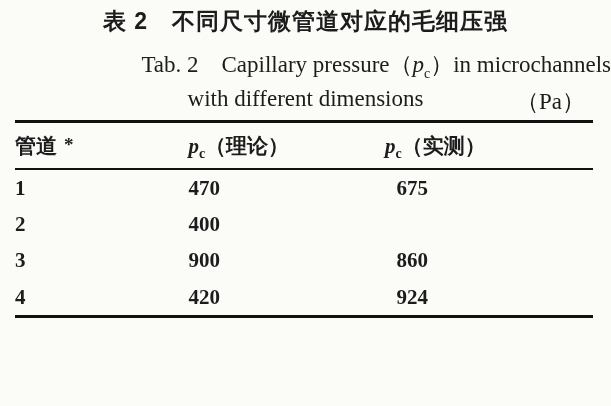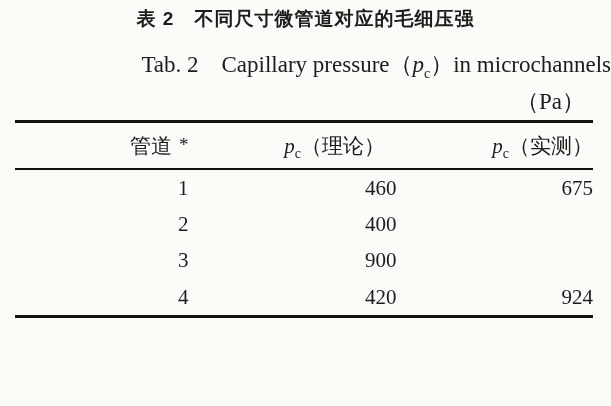--- a/index.html
+++ b/index.html
@@ -11,21 +11,21 @@
     color: #1c1c1c;
     font-family: "Liberation Serif", "DejaVu Serif", serif;
     overflow: hidden;
   }
   .title-cn {
     position: absolute;
     top: 6px; left: 0; width: 100%;
     text-align: center;
     font-family: "Liberation Sans", "DejaVu Sans", sans-serif;
     font-weight: bold;
-    font-size: 19px;
+    font-size: 23px;
     letter-spacing: 1px;
   }
   .title-en {
     position: absolute;
     top: 49px; left: 0; width: 100%;
     text-align: right;
     font-size: 23px;
     white-space: nowrap;
   }
   .title-en2 {
@@ -45,21 +45,21 @@
   }
   .ruled-table {
     position: absolute;
     left: 15px; top: 120px; width: 578px;
     border-top: 3px solid #111111;
     border-bottom: 3px solid #111111;
     font-size: 21px;
   }
   .trow { display: flex; align-items: center; height: 36.3px; }
   .trow.header { height: 45px; border-bottom: 2px solid #111111; }
-  .cell { text-align: right; }
+  .cell { text-align: left; font-weight: bold; }
   .c1 { width: 30%; }
   .c2 { width: 36%; }
   .c3 { width: 34%; }
   .star {
     font-size: 19px;
     margin-left: 7px;
     vertical-align: 2px;
   }
   .footnote {
     position: absolute;
@@ -74,42 +74,44 @@
 </head>
 <body>
 
 <div class="page">
 
   <div class="title-cn">表 2　不同尺寸微管道对应的毛细压强</div>
 
   <div class="title-en"><span>Tab. 2　Capillary pressure（</span><span class="ital">p</span><sub class="pc-sub">c</sub><span>）in microchannels</span></div>
 
   <div class="title-en2">
+    <span>with different dimensions</span>
     <span class="unit">（Pa）</span>
   </div>
 
   <div class="ruled-table">
     <div class="trow header">
       <div class="cell c1"><span>管道</span><span class="star">*</span></div>
       <div class="cell c3"><span class="ital">p</span><sub class="pc-sub">c</sub><span>（理论）</span></div>
       <div class="cell c2"><span class="ital">p</span><sub class="pc-sub">c</sub><span>（实测）</span></div>
     </div>
 
     <div class="trow">
       <div class="cell c1">1</div>
-      <div class="cell c2">460</div>
+      <div class="cell c2">470</div>
       <div class="cell c3">675</div>
     </div>
     <div class="trow">
       <div class="cell c1">2</div>
       <div class="cell c2">400</div>
     </div>
     <div class="trow">
       <div class="cell c1">3</div>
       <div class="cell c2">900</div>
+      <div class="cell c3">860</div>
     </div>
     <div class="trow">
       <div class="cell c1">4</div>
       <div class="cell c2">420</div>
       <div class="cell c3">924</div>
     </div>
   </div>
 
   <div class="footnote">
     <div class="fn-line fn-first"></div>

